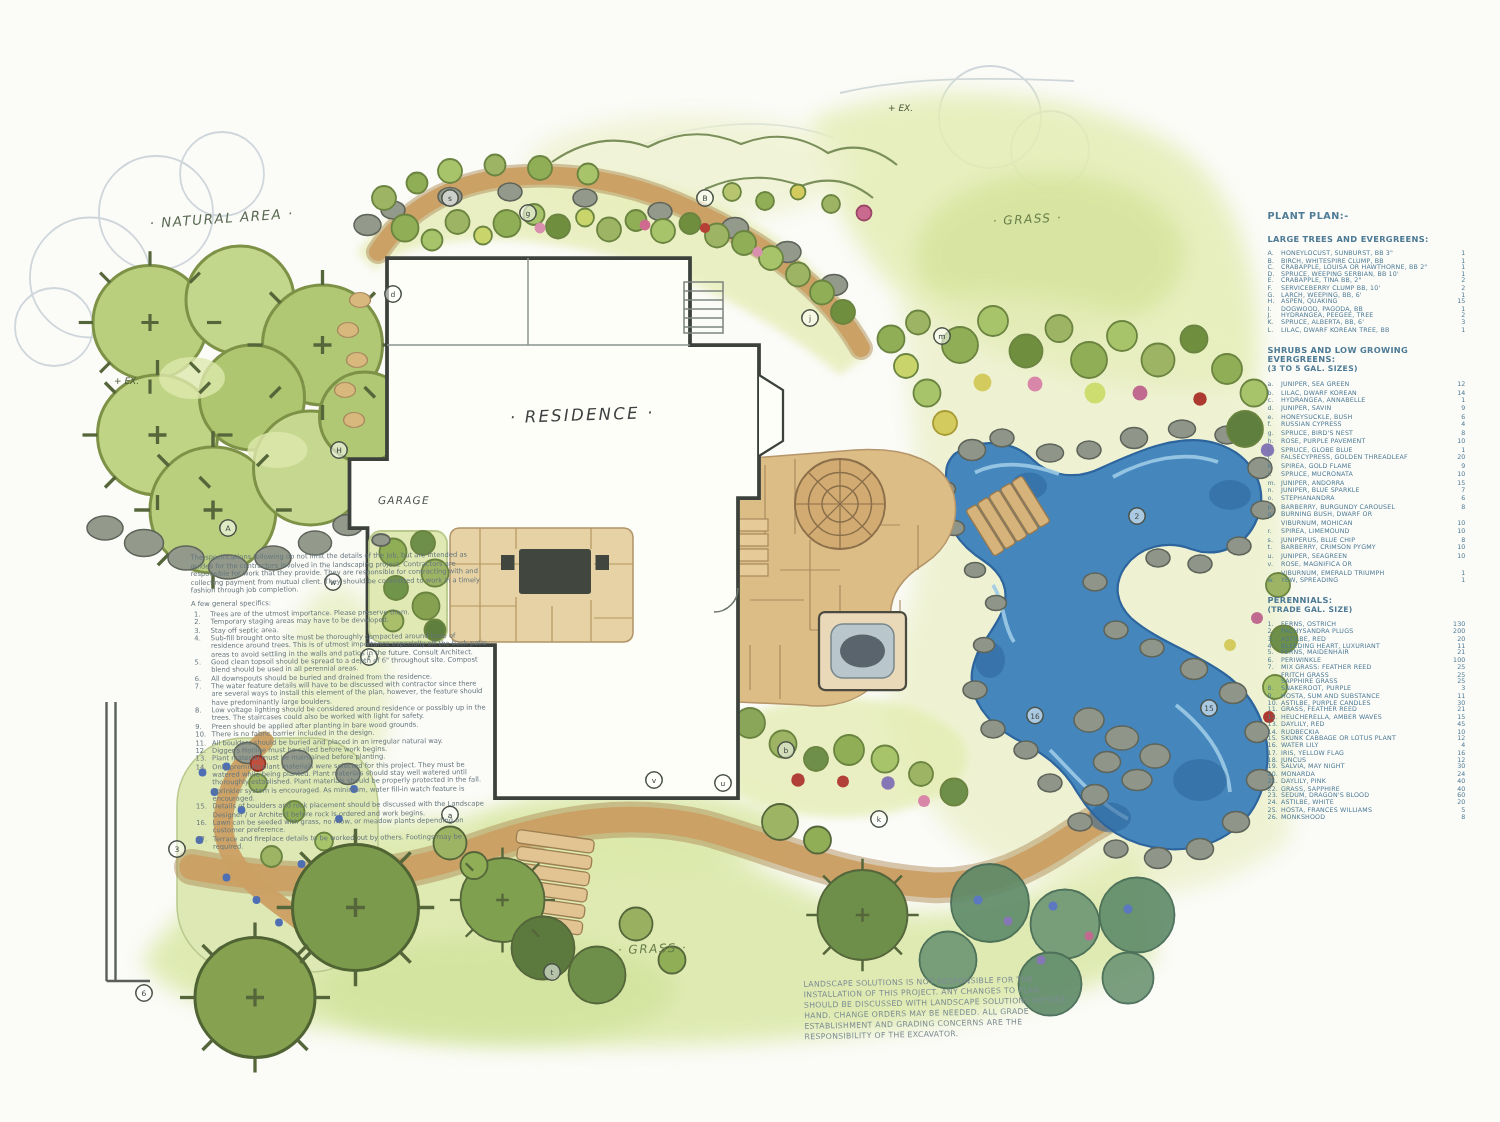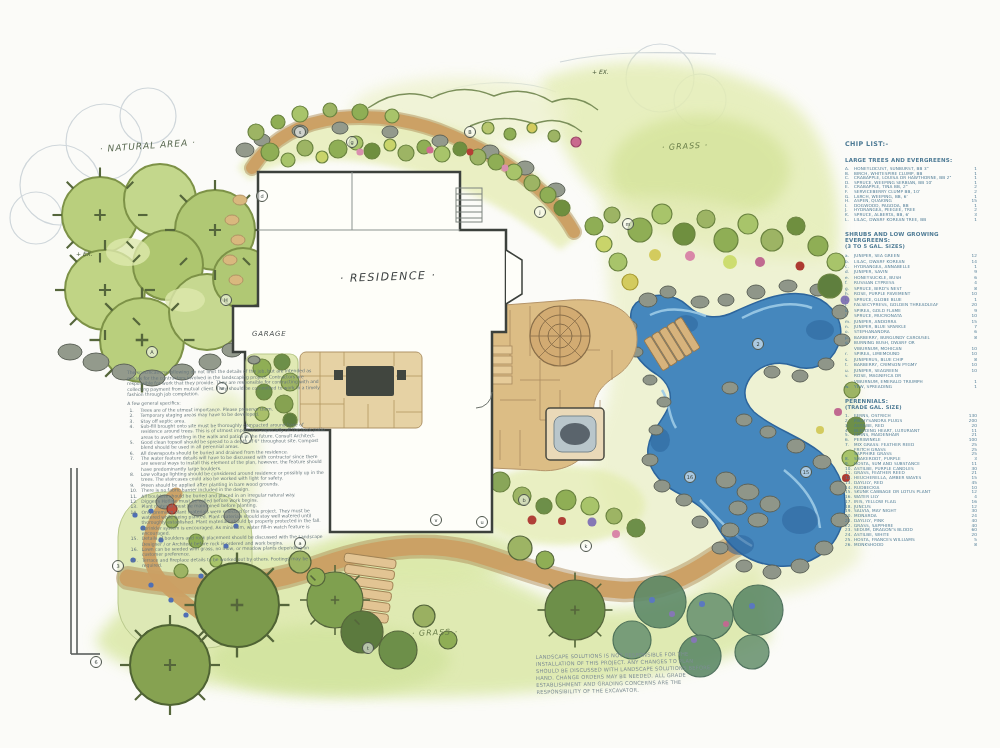--- a/index.html
+++ b/index.html
@@ -632,21 +632,21 @@
       <span class="t">Lawn can be seeded with grass, no mow, or meadow plants depending on customer preference.</span>
     </div>
         <div class="note-row">
       <span class="n">17.</span>
       <span class="t">Terrace and fireplace details to be worked out by others. Footings may be required.</span>
     </div>
       </div>
 </div>
 
 <div class="overlay plist">
-  <div class="title">CHIP LIST:-</div>
+  <div class="title">PLANT PLAN:-</div>
 
   <div>
     <div class="sec-head">LARGE TREES AND EVERGREENS:</div>
     <div class="rows lh-a">
           <div class="row">
         <span class="k">A.</span>
         <span class="l">HONEYLOCUST, SUNBURST, BB 3"</span>
         <span class="q">1</span>
       </div>
           <div class="row">

